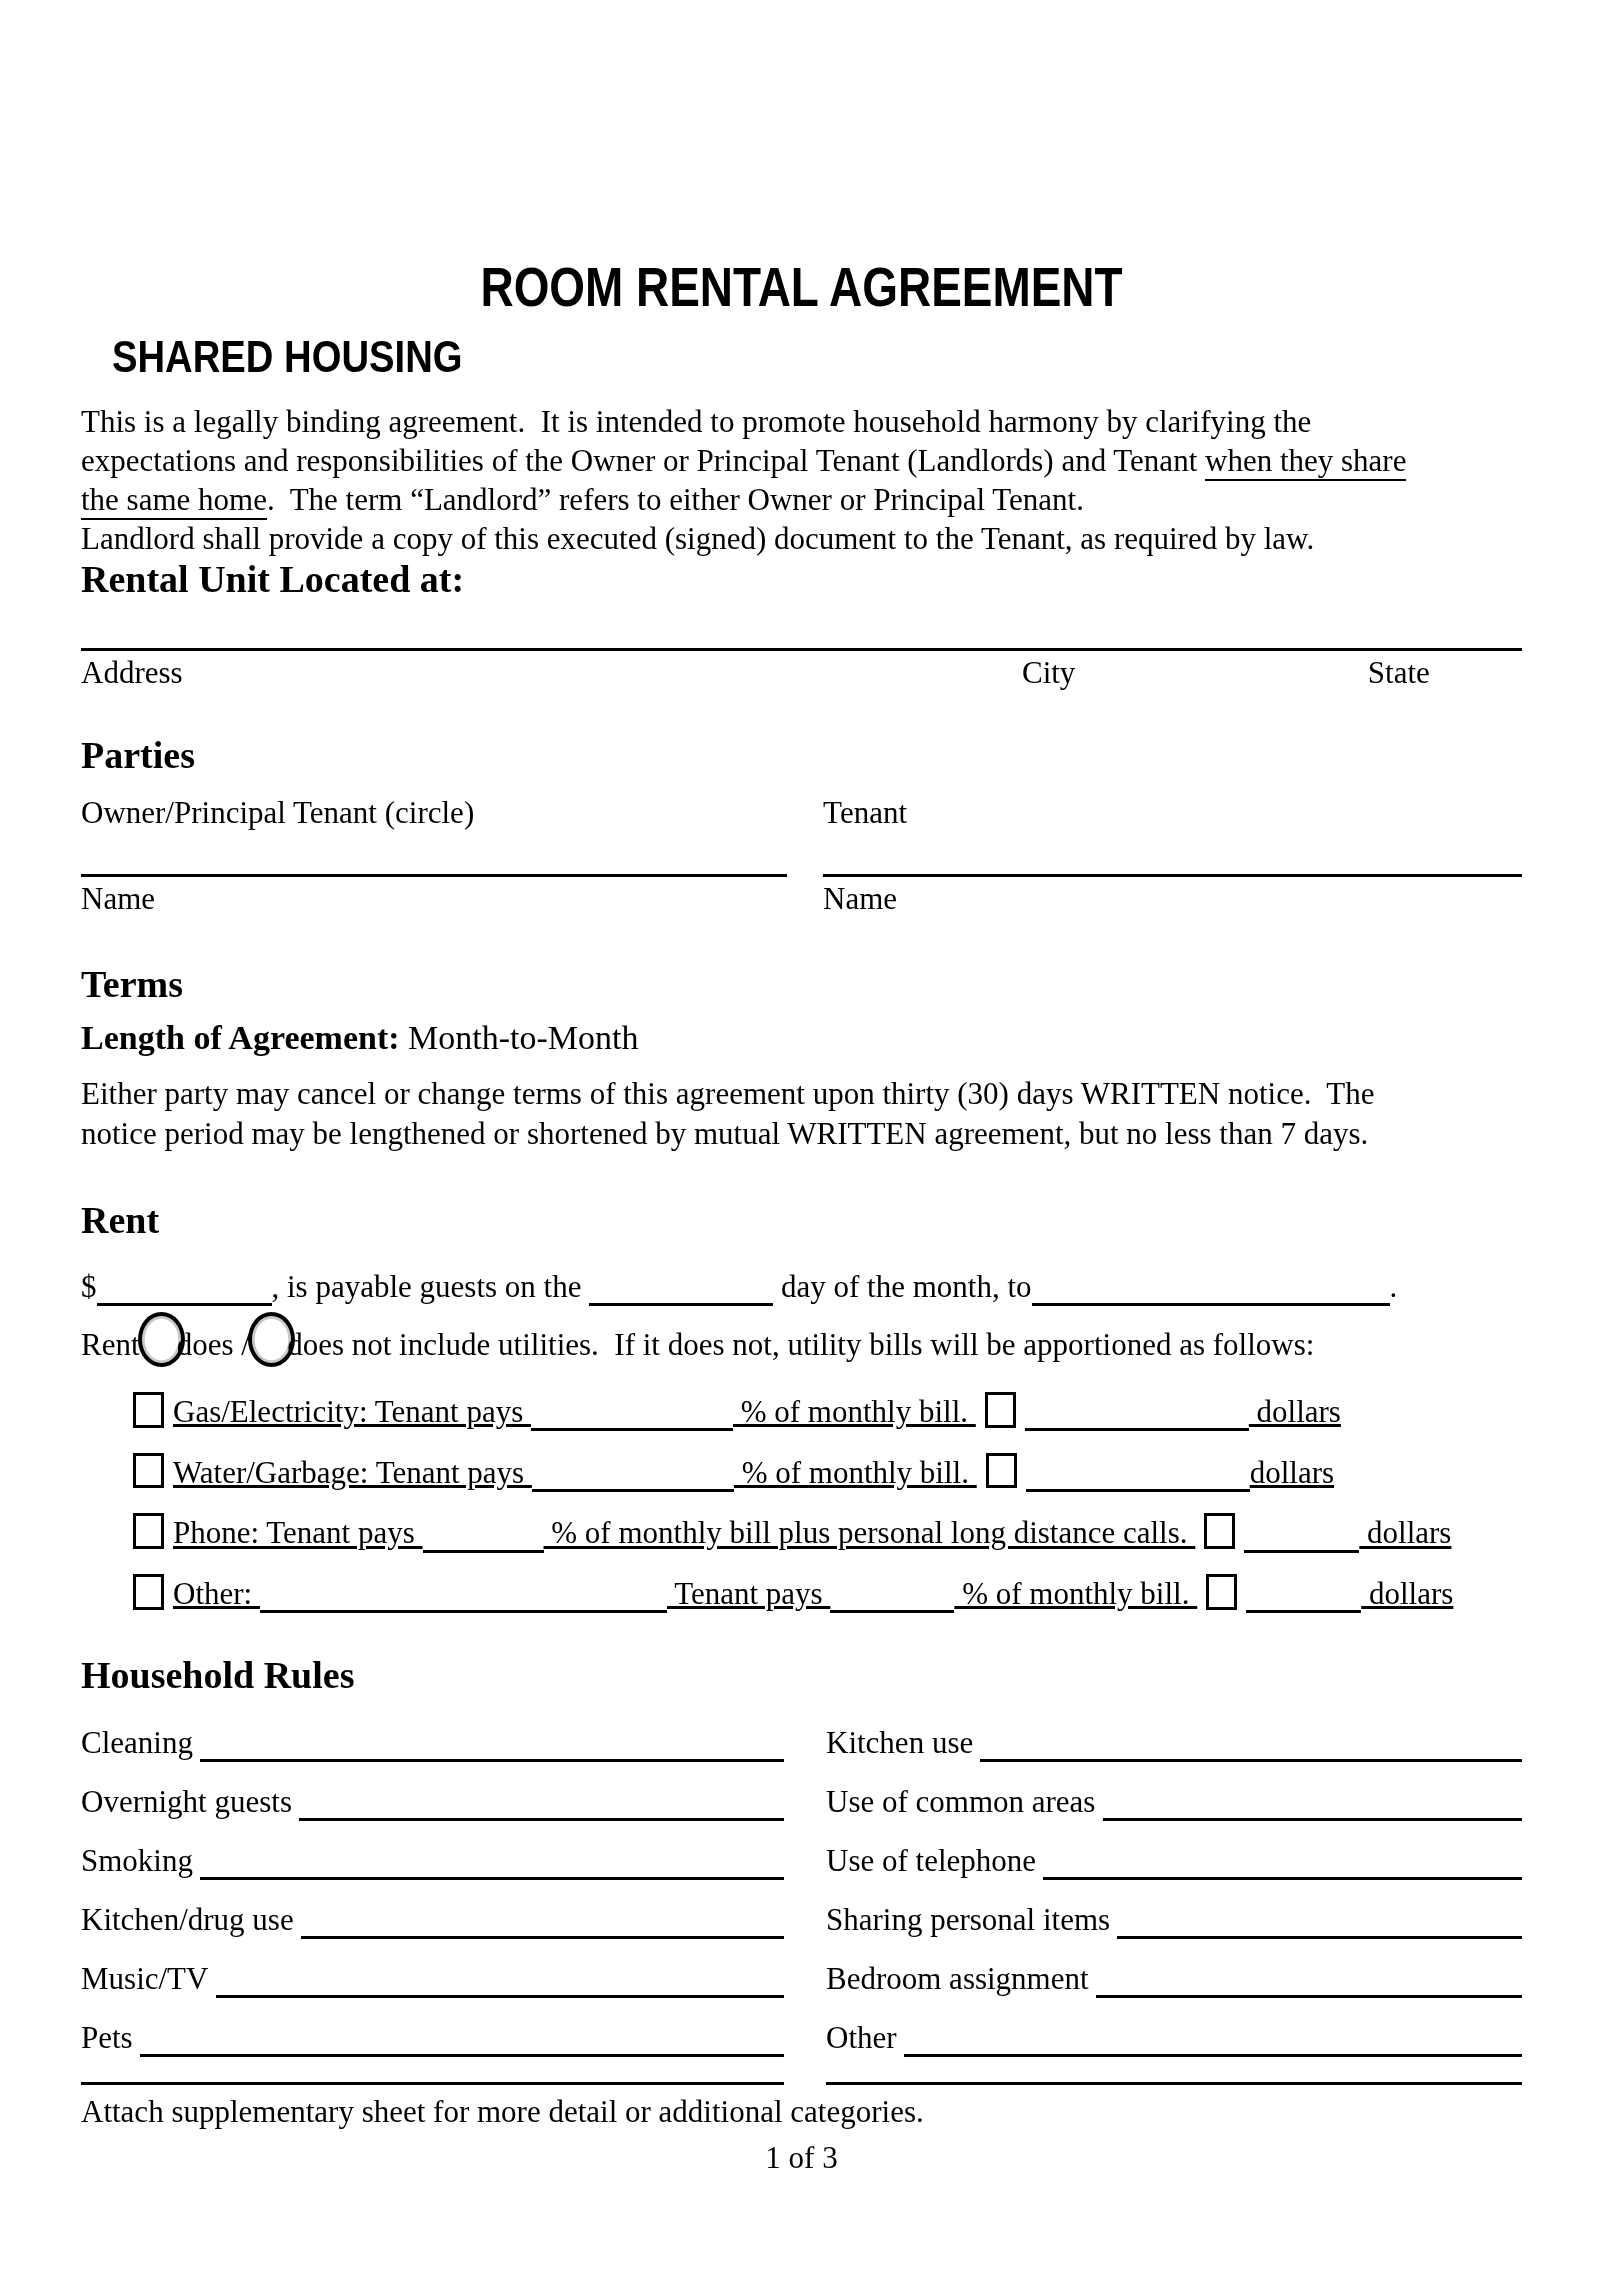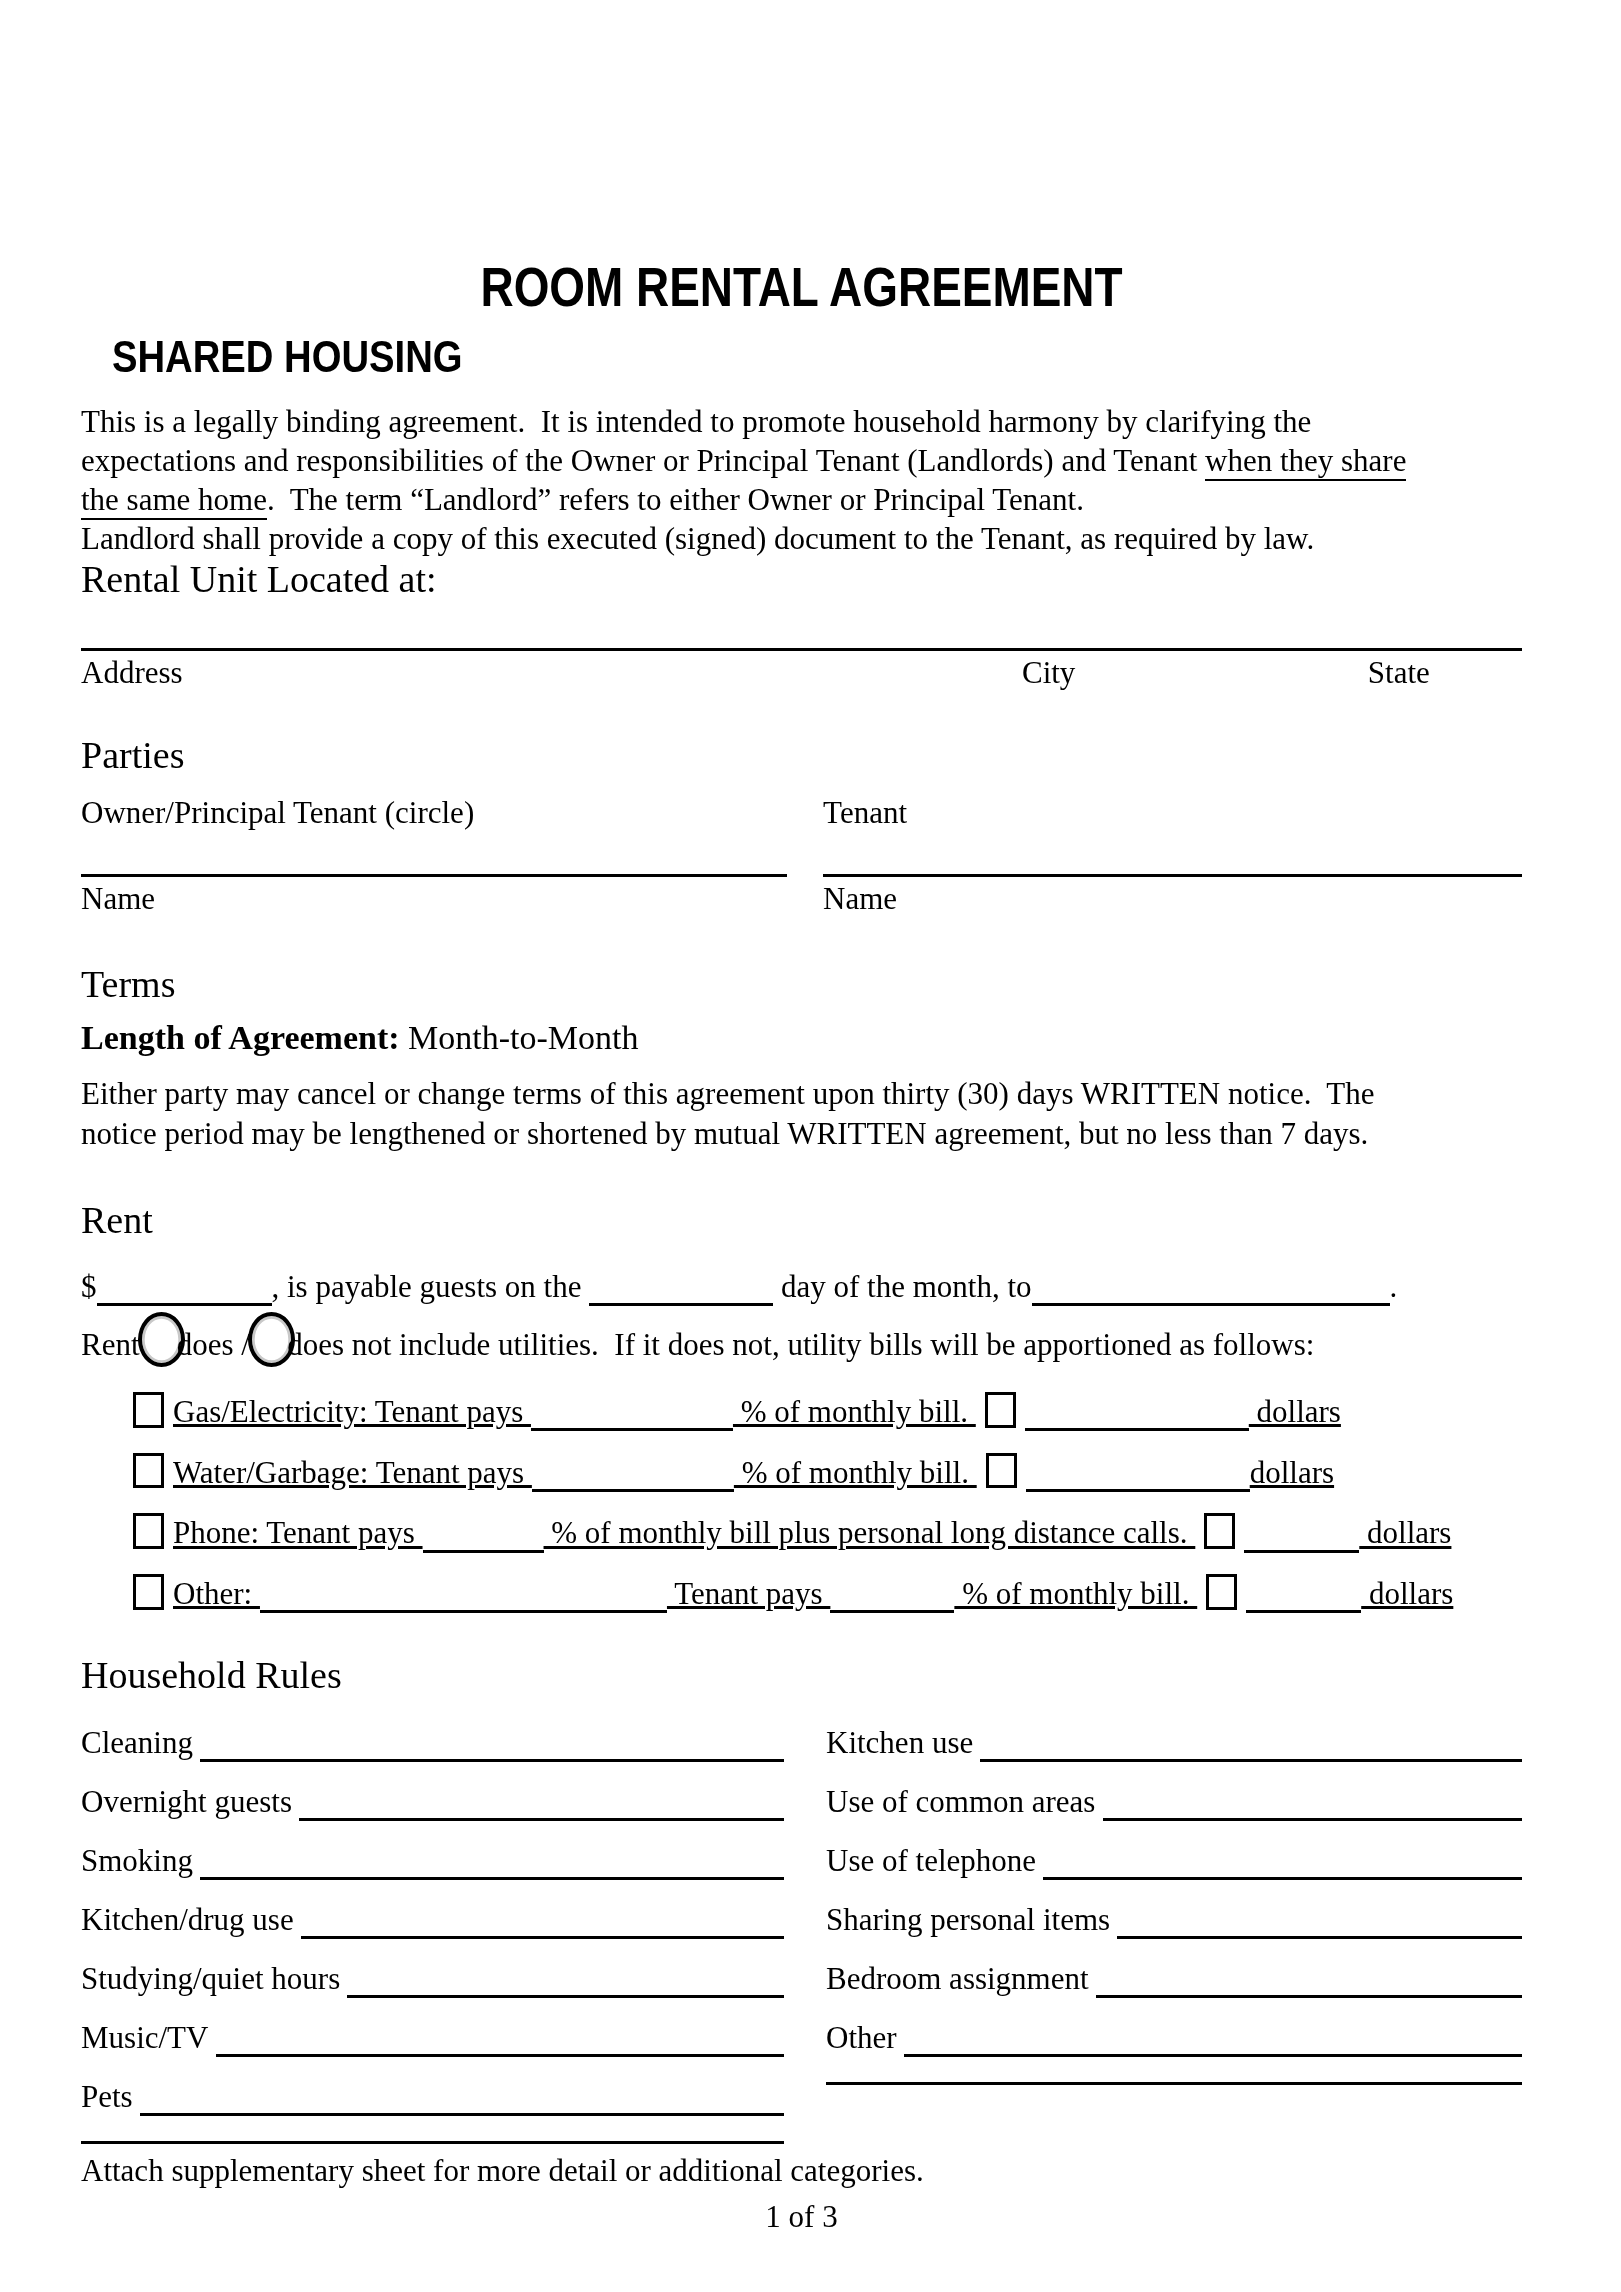--- a/index.html
+++ b/index.html
@@ -29,21 +29,21 @@
   }
   .doc-subtitle { text-align: left; margin-top: 9px; line-height: 48px; }
   .doc-subtitle .cond {
     display: inline-block;
     font-family: "Liberation Sans", sans-serif;
     font-weight: bold;
     font-size: 45px;
     transform: scaleX(0.85);
     white-space: nowrap;
   }
-  .h1 { font-weight: normal; font-size: 38px; line-height: 43px; }
+  .h1 { font-weight: bold; font-size: 38px; line-height: 43px; }
   
   .intro { margin-top: 16px; }
   .intro .tline { line-height: 39px; white-space: pre-wrap; }
   .u { border-bottom: 2.7px solid #000; padding-bottom: 0.9px; }
   .notice { margin-top: 14.3px; }
   .notice .tline { line-height: 40px; white-space: pre-wrap; }
   
   .rule { border-bottom: 3.6px solid #000; height: 0; }
   .addr-rule { margin-top: 47px; }
   .labelrow { position: relative; height: 41px; margin-top: 3.6px; }
@@ -179,24 +179,20 @@
         </div>
       <div class="rrow">
           <span class="rlabel">Smoking</span>
           <span class="fill"></span>
         </div>
       <div class="rrow">
           <span class="rlabel">Kitchen/drug use</span>
           <span class="fill"></span>
         </div>
       <div class="rrow">
-          <span class="rlabel">Studying/quiet hours</span>
-          <span class="fill"></span>
-        </div>
-      <div class="rrow">
           <span class="rlabel">Music/TV</span>
           <span class="fill"></span>
         </div>
       <div class="rrow">
           <span class="rlabel">Pets</span>
           <span class="fill"></span>
         </div>
       <div class="rrow bare">
           <span class="fill"></span>
         </div>

